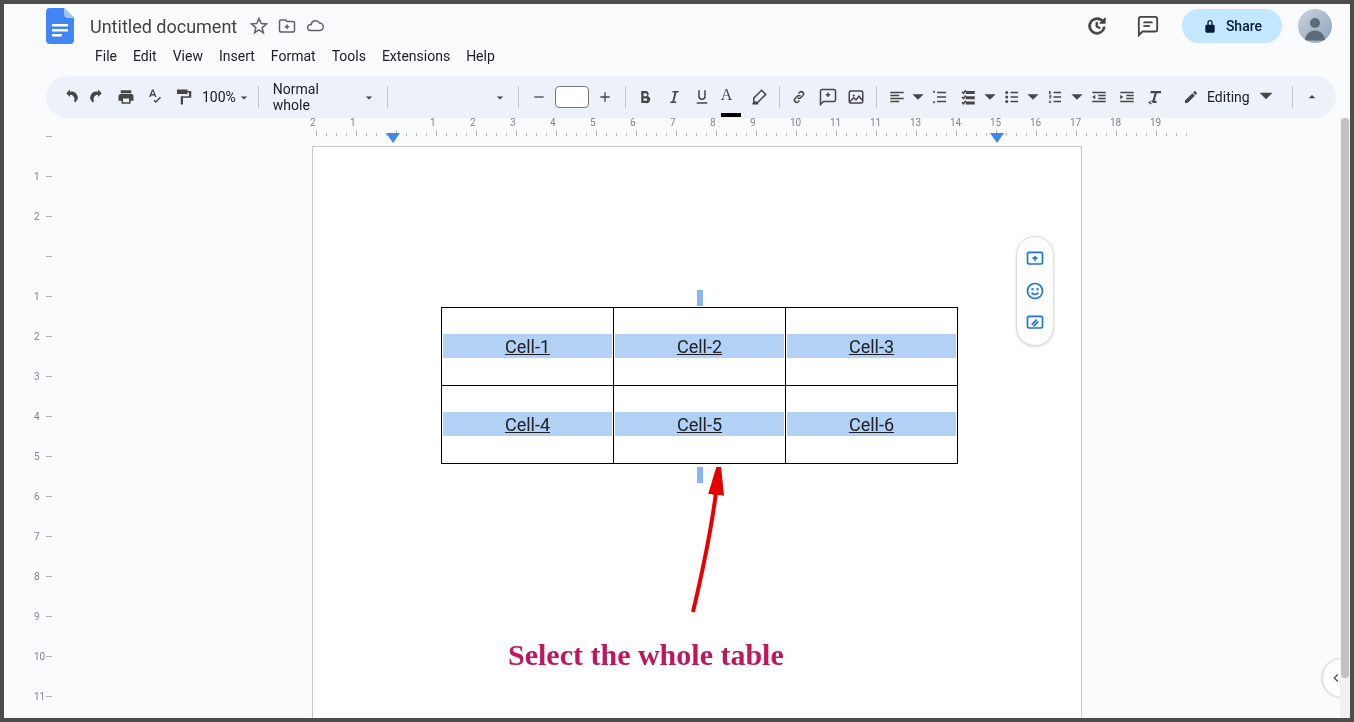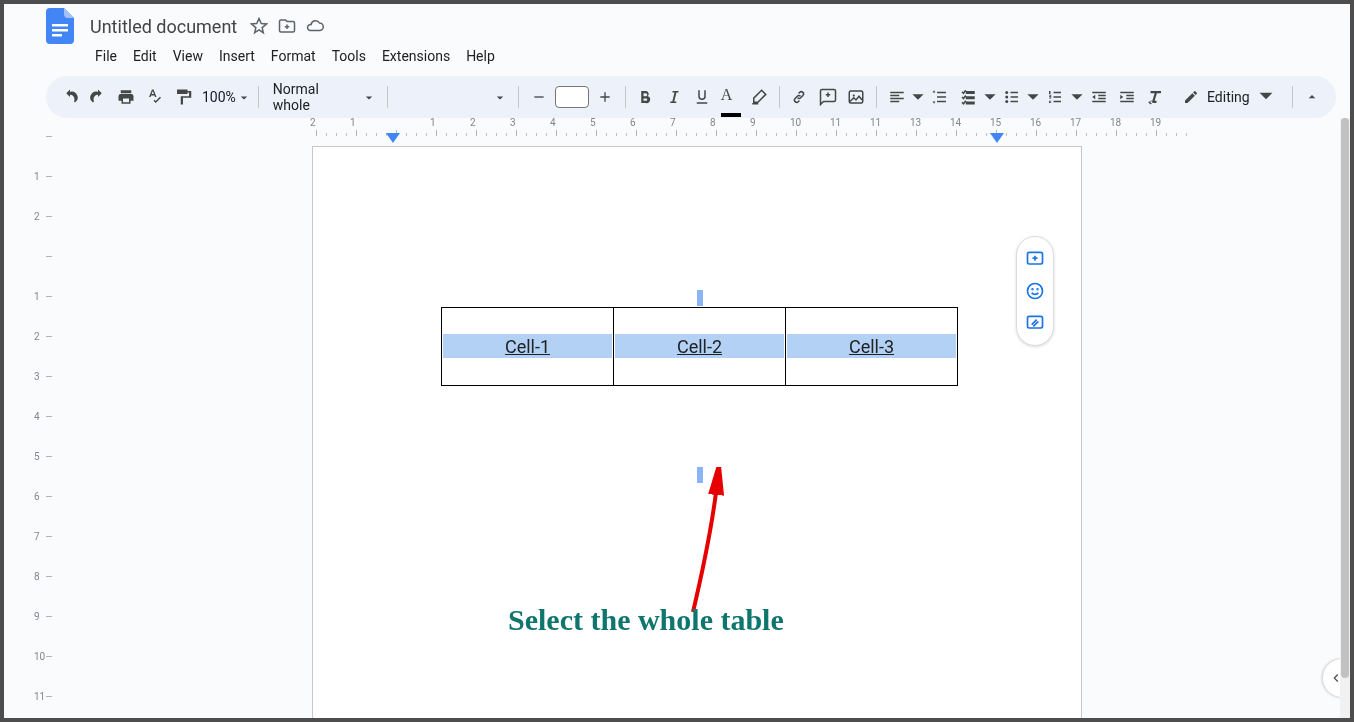--- a/index.html
+++ b/index.html
@@ -75,21 +75,21 @@
   .doc-table td .sel { position:absolute; left:1px; right:1px; top:26px; height:24px; background:#b3d1f5; z-index:0; }
   .doc-table td .txt { position:relative; z-index:1;text-decoration:underline; }
   .cursor-bar { position:absolute; width:6px; height:16px; background:#8AB4F8; }
 
   
   .side-pill { position:absolute; right:296px; top:118px; width:38px; background:#fff; border:1px solid #dadce0; border-radius:20px; box-shadow:0 1px 3px rgba(0,0,0,.15); display:flex; flex-direction:column; align-items:center; gap:4px; padding:8px 0; z-index:10; }
   .side-pill .sbtn { width:28px; height:28px; display:flex; align-items:center; justify-content:center; color:#1a73e8; cursor:pointer; }
   .side-pill .sbtn svg { width:20px; height:20px; fill:none; stroke:currentColor; stroke-width:2; }
 
   
-  .annotation-text { position:absolute; font-family: "Comic Sans MS", cursive; font-size:30px; font-weight:bold; color:#0f766e; }
+  .annotation-text { position:absolute; font-family: "Comic Sans MS", cursive; font-size:30px; font-weight:bold; color:#be185d;margin-top:35px; }
   .annotation-arrow { position:absolute; }
 
   
   .br-pill { position:absolute; right:0; bottom:20px; width:28px; height:40px; background:#fff; border:1px solid #dadce0; border-top-left-radius:20px; border-bottom-left-radius:20px; display:flex; align-items:center; justify-content:center; color:#444746; box-shadow:-1px 0 2px rgba(0,0,0,.1); }
 
   
   .scroll-v { position:absolute; right:0; top:0; bottom:0; width:10px; background:#f1f1f1; z-index:20; }
   .scroll-v .thumb { position:absolute; left:1px; right:1px; top:0; height:560px; background:#c1c1c1; border-radius:4px; }
 </style>
 </head>
@@ -121,20 +121,46 @@
               <path d="M12 10v6m-3-3h6" stroke="#5f6368" stroke-width="2" fill="none"></path>
             </svg>
           </span>
         <span class="title-icon">
             <svg viewBox="0 0 24 24">
               <path d="M6 18a4 4 0 1 1 .8-7.93A6 6 0 0 1 18 8a4 4 0 0 1 0 10H6z" fill="none" stroke="#5f6368" stroke-width="2"></path>
             </svg>
           </span>
       </div>
     </div>
+    <div class="title-right">
+      <div class="round-btn">
+          <svg viewBox="0 0 24 24">
+            <path d="M13 3a9 9 0 1 0 8.94 10H20a7 7 0 1 1-1.9-5.8L16 9h6V3l-2.35 2.35A9 9 0 0 0 13 3zM12 8v5l4 2 .75-1.23L13.5 12V8z" fill="#444"></path>
+          </svg>
+        </div>
+      <div class="round-btn">
+          <svg viewBox="0 0 24 24">
+            <path d="M20 2H4a2 2 0 0 0-2 2v18l4-4h14a2 2 0 0 0 2-2V4a2 2 0 0 0-2-2z" fill="none" stroke="#444" stroke-width="2"></path>
+            <line x1="7" y1="8" x2="17" y2="8" stroke="#444" stroke-width="2"></line>
+            <line x1="7" y1="12" x2="14" y2="12" stroke="#444" stroke-width="2"></line>
+          </svg>
+        </div>
+      <div class="share-btn">
+        <svg viewBox="0 0 24 24">
+            <path d="M17 10h-1V7a4 4 0 1 0-8 0v3H7a2 2 0 0 0-2 2v8a2 2 0 0 0 2 2h10a2 2 0 0 0 2-2v-8a2 2 0 0 0-2-2zm-7-3a2 2 0 1 1 4 0v3h-4V7z"></path>
+          </svg>
+        <span>Share</span>
+      </div>
+      <div class="avatar">
+          <svg viewBox="0 0 24 24">
+            <circle cx="12" cy="8" r="4"></circle>
+            <path d="M4 22c0-4.4 3.6-8 8-8s8 3.6 8 8z"></path>
+          </svg>
+        </div>
+    </div>
   </div>
 
   <div class="menubar">
     <span>File</span>
     <span>Edit</span>
     <span>View</span>
     <span>Insert</span>
     <span>Format</span>
     <span>Tools</span>
     <span>Extensions</span>
@@ -524,20 +550,25 @@
     <div class="page-scroll">
       <div class="page">
         <div class="cursor-bar" style="left:384px; top:143px;"></div>
         <table class="doc-table">
           <tbody>
               <tr>
             <td><div class="sel"></div><span class="txt">Cell-1</span></td>
             <td><div class="sel"></div><span class="txt">Cell-2</span></td>
             <td><div class="sel"></div><span class="txt">Cell-3</span></td>
           </tr>
+          <tr>
+            <td><div class="sel"></div><span class="txt">Cell-4</span></td>
+            <td><div class="sel"></div><span class="txt">Cell-5</span></td>
+            <td><div class="sel"></div><span class="txt">Cell-6</span></td>
+          </tr>
         </tbody>
           </table>
         <div class="cursor-bar" style="left:384px; top:320px;"></div>
 
         <svg class="annotation-arrow" style="left:350px; top:320px;" width="90" height="150">
           <defs>
               <marker id="ah" markerWidth="10" markerHeight="10" refX="5" refY="2" orient="auto">
                 <path d="M0 0L10 2L0 4z" fill="#e60000"></path>
               </marker>
             </defs>

